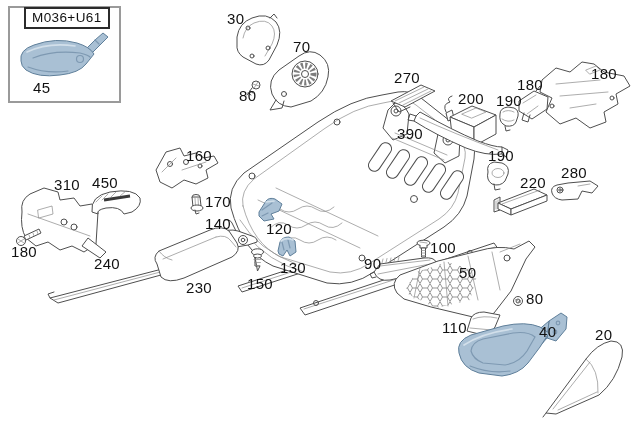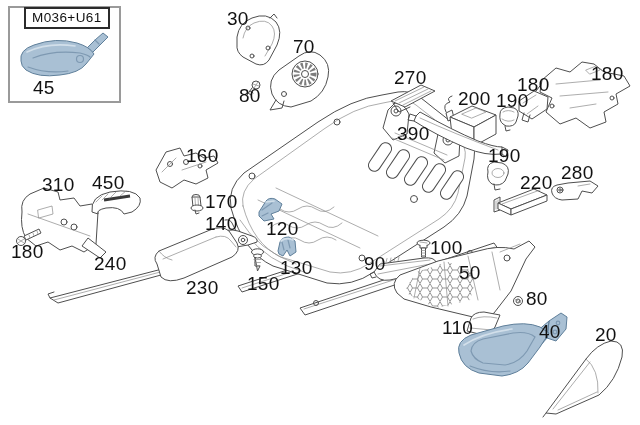--- a/index.html
+++ b/index.html
@@ -13,21 +13,21 @@
     --highlight_stroke:#5f7f9a;
     --background:#ffffff;
   }
   html,body{margin:0;padding:0;}
   .stage{
     position:relative;width:640px;height:425px;background:var(--background);
     overflow:hidden;font-family:"Liberation Sans",sans-serif;text-decoration:underline;
   }
   .stage svg{position:absolute;left:0;top:0;}
   .plabel{
-    position:absolute;font-size:19px;line-height:15px;color:var(--label_text);
+    position:absolute;font-size:15px;line-height:15px;color:var(--label_text);
     letter-spacing:.3px;cursor:pointer;z-index:5;user-select:none;
   }
   .inset{
     position:absolute;left:8px;top:6px;width:109px;height:93px;
     border:2px solid var(--inset_border);z-index:3;pointer-events:none;
   }
   .variant-chip{
     position:absolute;left:14px;top:-1px;background:#fff;
     border:2px solid #2b2b2b;padding:1px 6px 2px 6px;
     font-size:13.5px;color:#111;letter-spacing:.4px;pointer-events:none;
@@ -343,21 +343,21 @@
 <div class="plabel" style="left:496px;top:93px">190</div>
 <div class="plabel" style="left:517px;top:77px">180</div>
 <div class="plabel" style="left:591px;top:66px">180</div>
 <div class="plabel" style="left:397px;top:126px">390</div>
 <div class="plabel" style="left:488px;top:148px">190</div>
 <div class="plabel" style="left:520px;top:175px">220</div>
 <div class="plabel" style="left:561px;top:165px">280</div>
 <div class="plabel" style="left:186px;top:148px">160</div>
 <div class="plabel" style="left:205px;top:194px">170</div>
 <div class="plabel" style="left:205px;top:216px">140</div>
-<div class="plabel" style="left:42px;top:177px">310</div>
+<div class="plabel" style="left:54px;top:177px">310</div>
 <div class="plabel" style="left:92px;top:175px">450</div>
 <div class="plabel" style="left:11px;top:244px">180</div>
 <div class="plabel" style="left:94px;top:256px">240</div>
 <div class="plabel" style="left:186px;top:280px">230</div>
 <div class="plabel" style="left:247px;top:276px">150</div>
 <div class="plabel" style="left:266px;top:221px">120</div>
 <div class="plabel" style="left:280px;top:260px">130</div>
 <div class="plabel" style="left:430px;top:240px">100</div>
 <div class="plabel" style="left:364px;top:256px">90</div>
 <div class="plabel" style="left:459px;top:265px">50</div>

